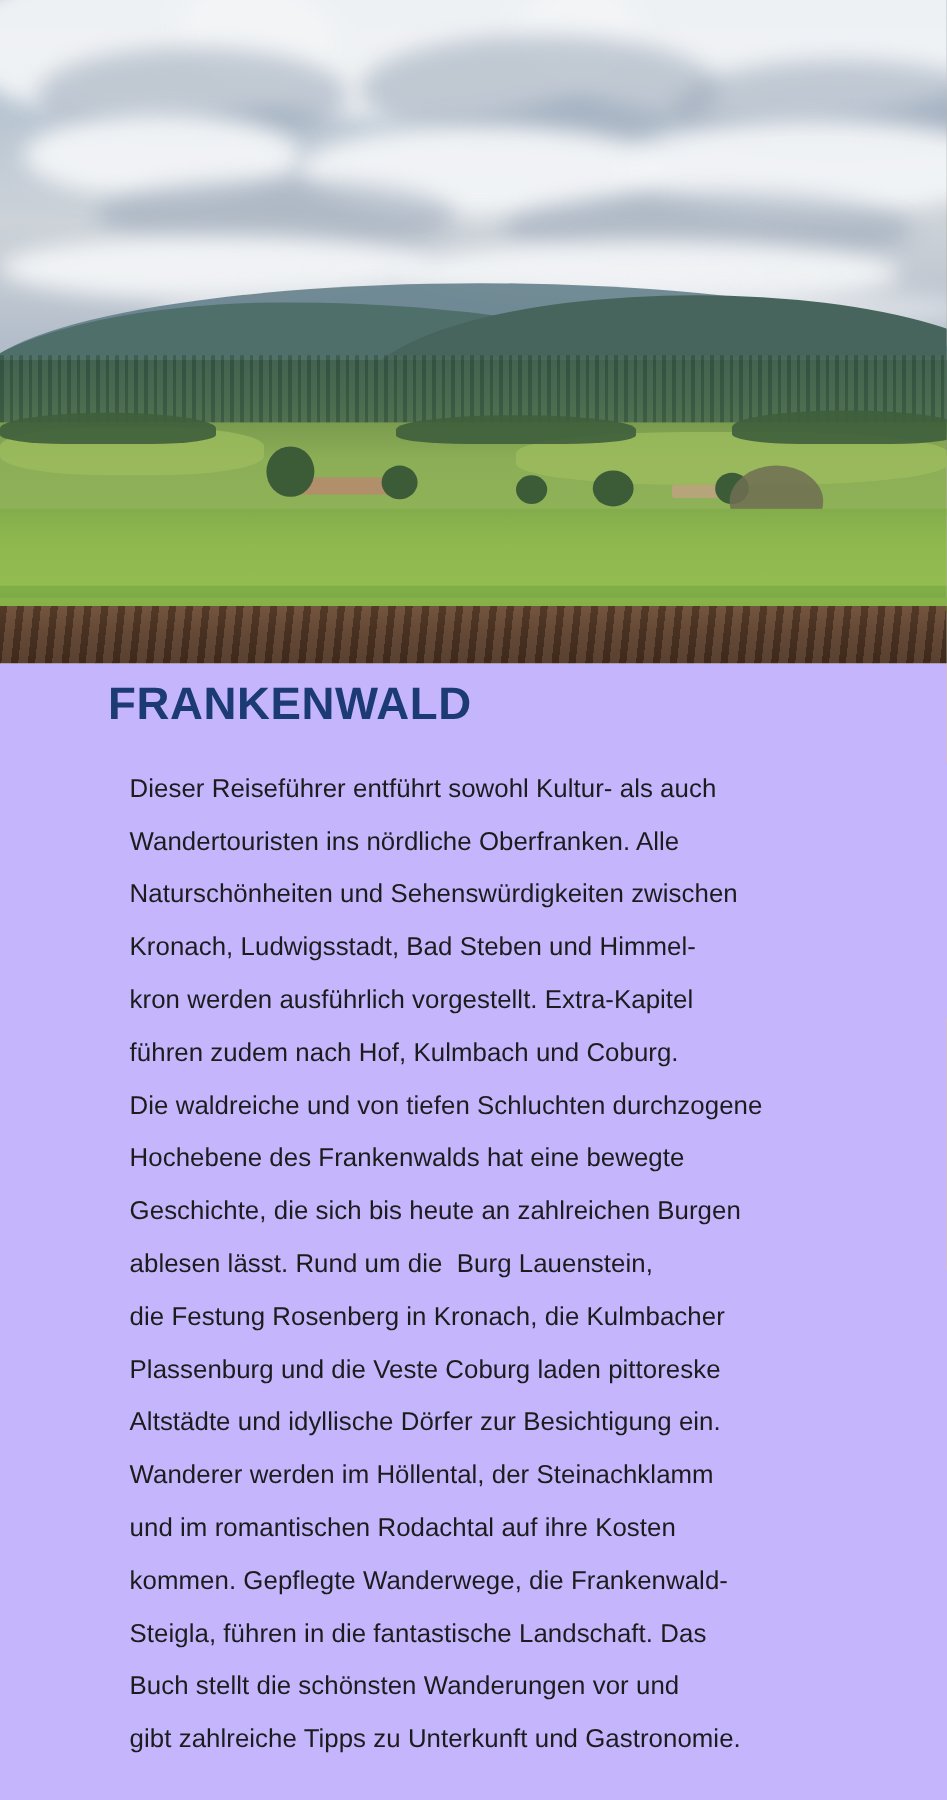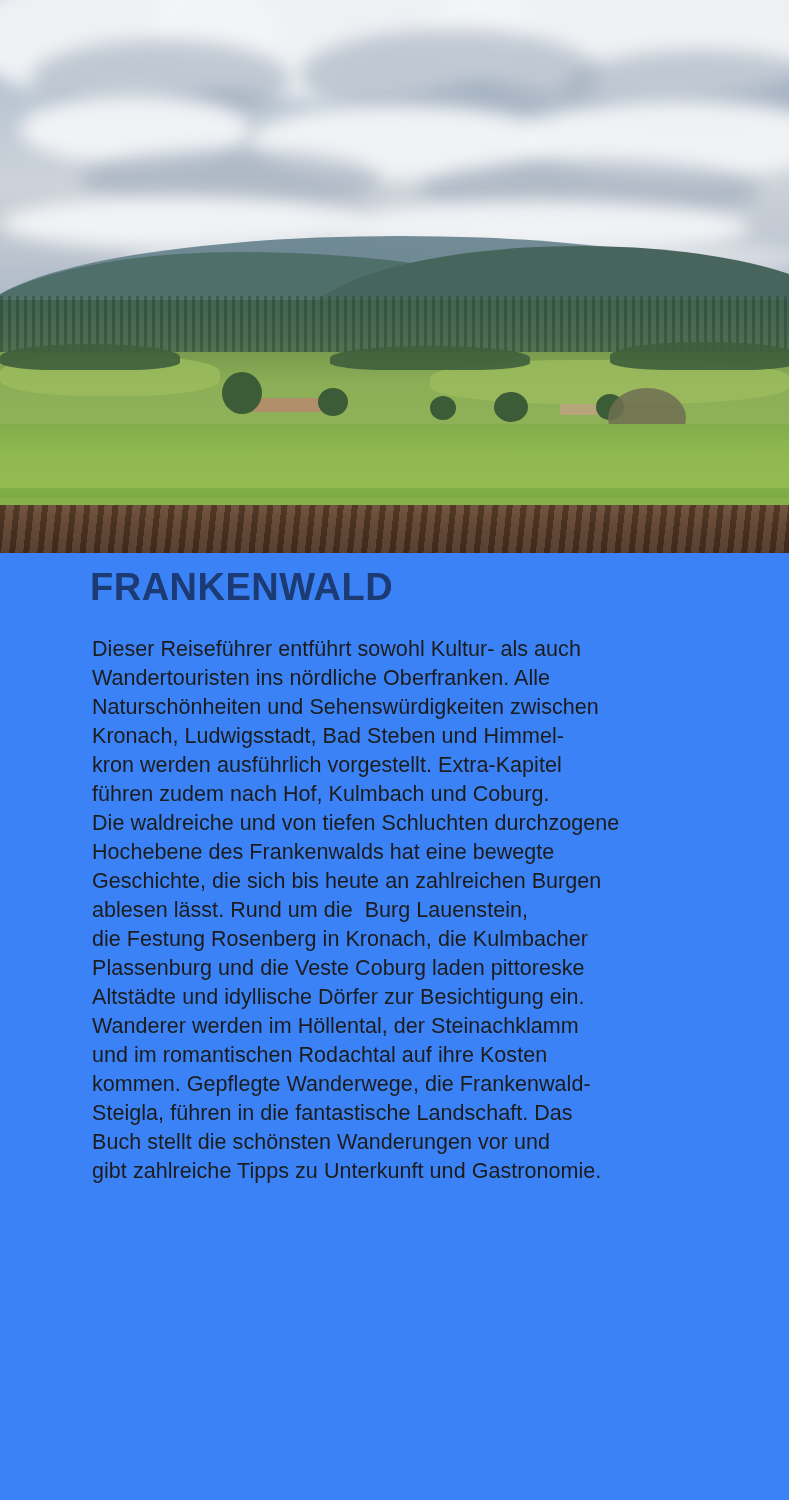--- a/index.html
+++ b/index.html
@@ -215,39 +215,39 @@
     opacity: 0.85;
   }
 
   
   .panel {
     position: absolute;
     left: 0;
     top: 553px;
     width: 789px;
     height: 947px;
-    background: #3b82f6;
+    background: #c4b5fd;
   }
   .title {
     position: absolute;
     left: 90px;
     top: 13px;
     font-size: 38px;
     font-weight: bold;
     letter-spacing: 0.5px;
     color: #1c3a73;
     font-family: "Liberation Sans", sans-serif;
   }
   .body-text {
     position: absolute;
-    left: 92px;
+    left: 108px;
     top: 82px;
     width: 668px;
     font-size: 21.5px;
-    line-height: 29px;
+    line-height: 44px;
     color: #1c1c1c;
     font-family: "Liberation Sans", sans-serif;
     white-space: pre-wrap;
     letter-spacing: 0.05px;
   }
 </style>
 </head>
 <body>
 
 <div class="page">

